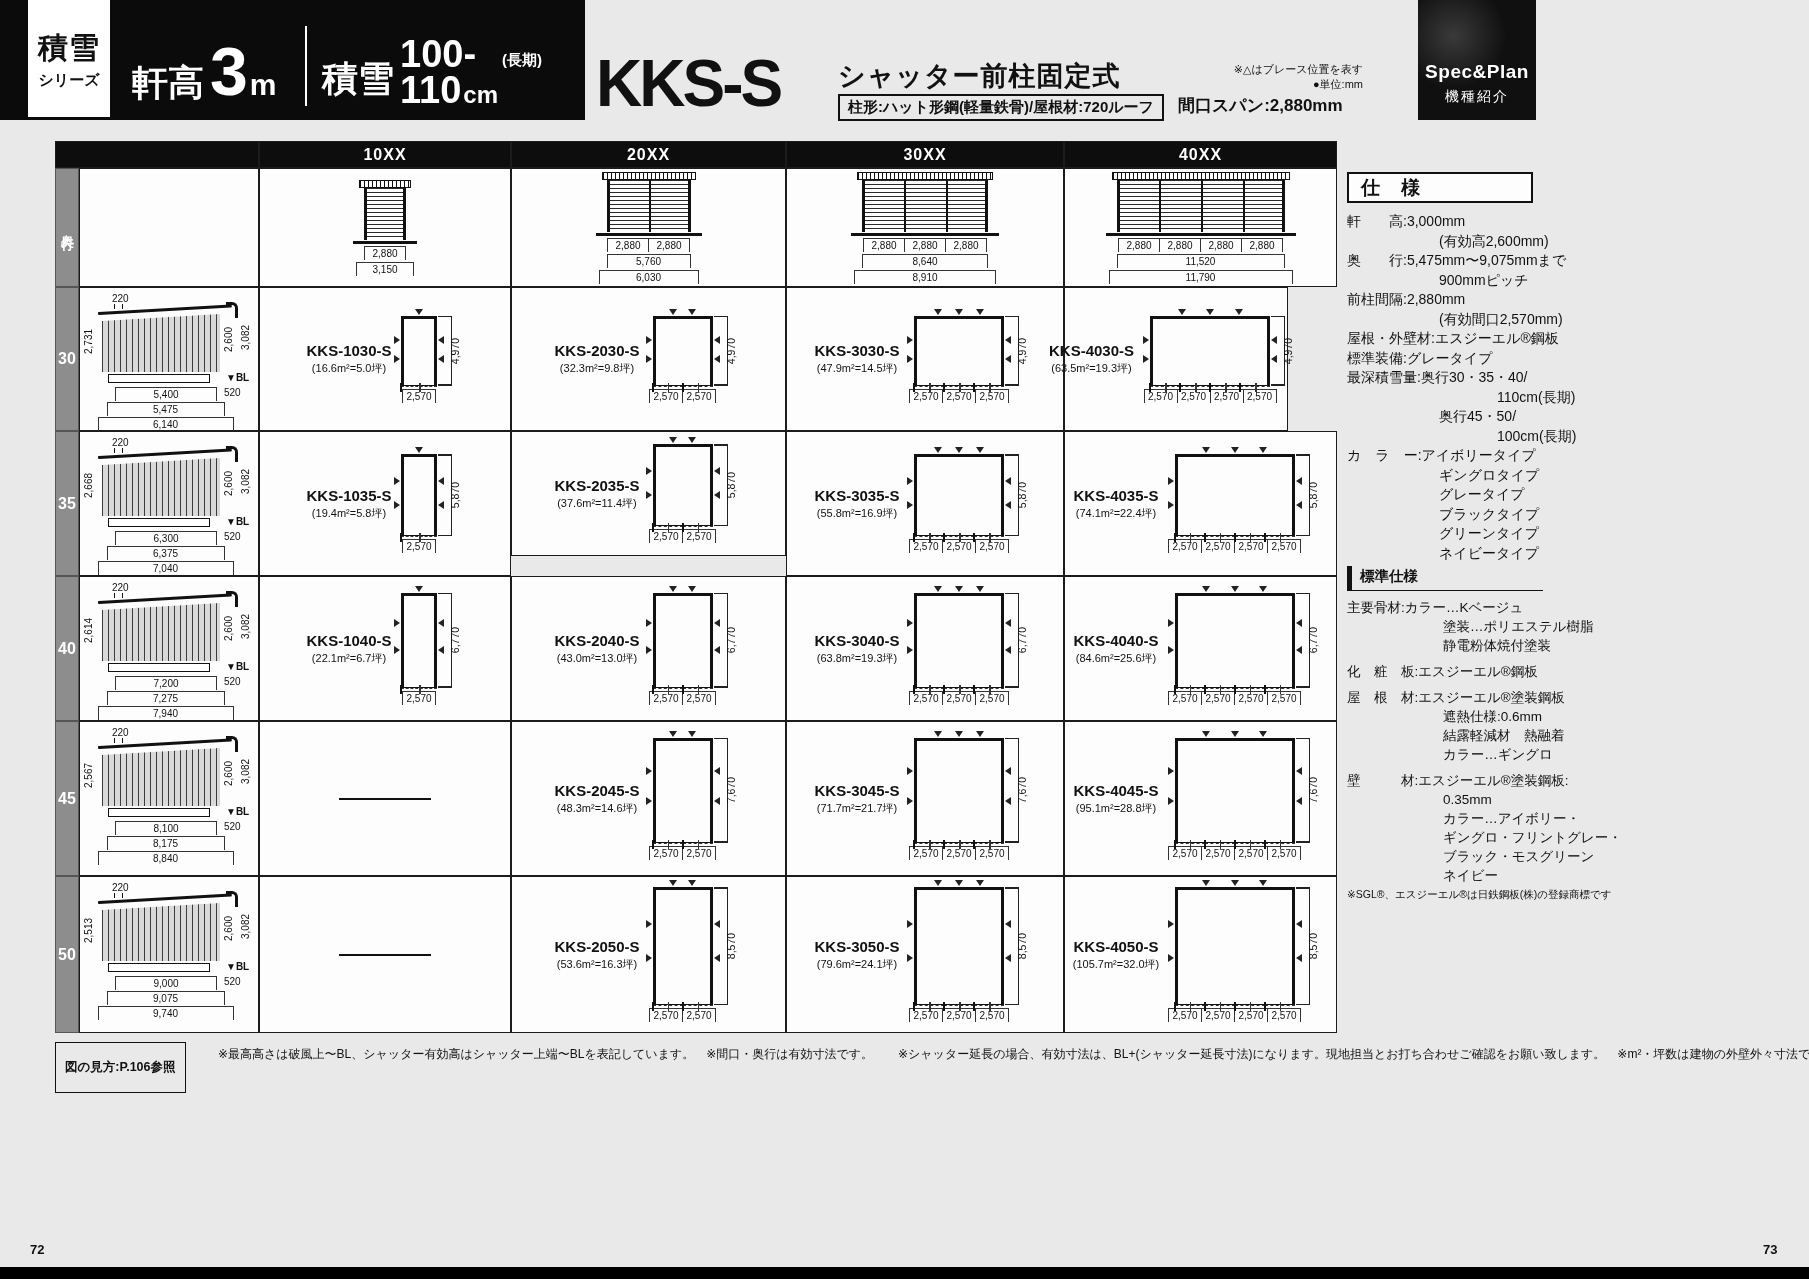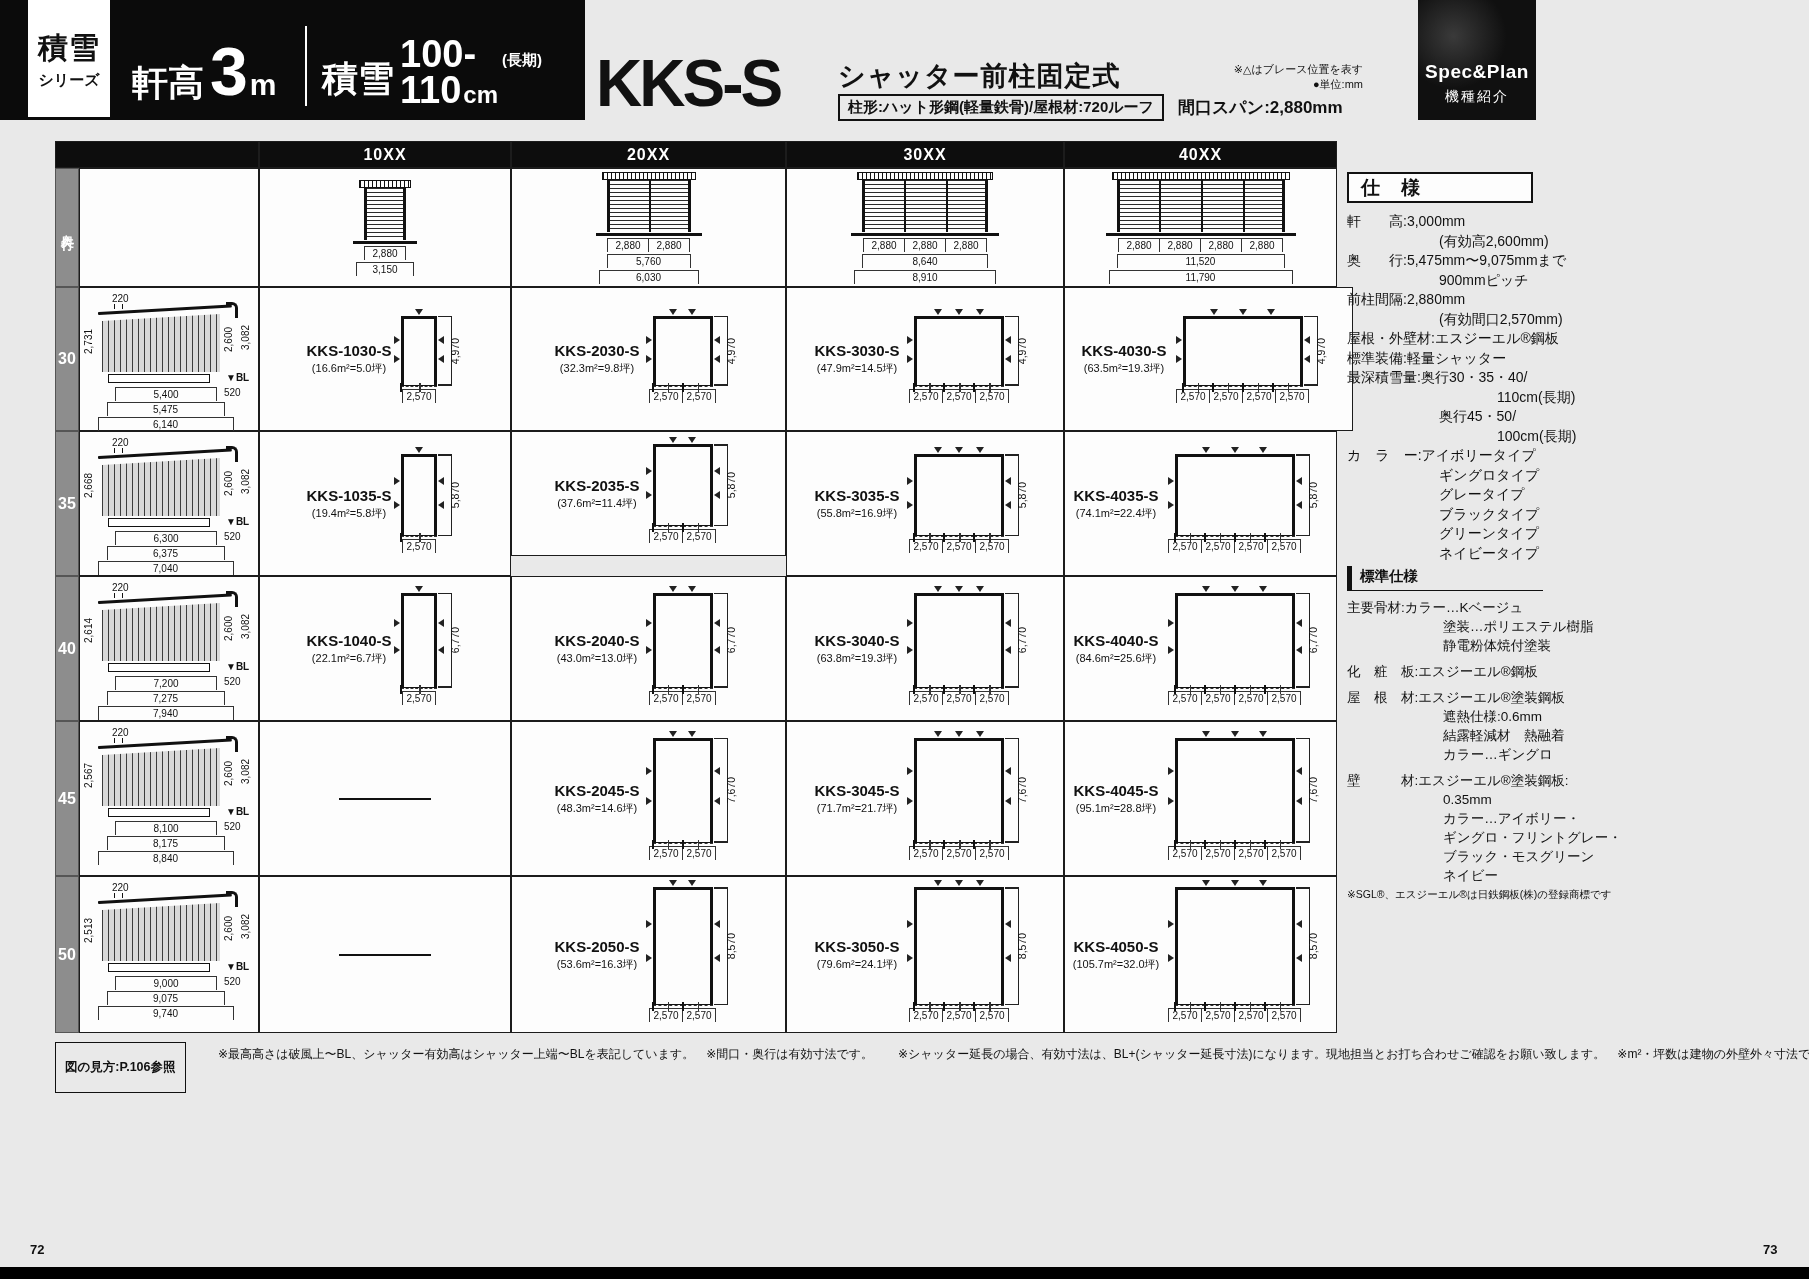--- a/index.html
+++ b/index.html
@@ -20,21 +20,21 @@
   .snow .lab{font-size:36px;font-weight:bold;margin-bottom:4px;}
   .snow .nums{display:flex;flex-direction:column;margin-left:6px;line-height:0.95;}
   .snow .top{font-size:38px;font-weight:bold;}
   .snow .bot{font-size:38px;font-weight:bold;display:flex;align-items:baseline;}
   .snow .unit{font-size:24px;font-weight:bold;margin-left:2px;}
   .snow .term{font-size:15px;font-weight:bold;margin-left:4px;margin-bottom:38px;}
   .kks{position:absolute;left:596px;top:44px;font-size:64px;font-weight:bold;letter-spacing:-3px;
        color:#111;transform:scaleY(1.05);transform-origin:left top;}
   .phead{position:absolute;left:838px;top:58px;}
   .ptitle{font-size:27px;font-weight:bold;letter-spacing:1px;}
-  .prow{display:flex;align-items:center;margin-top:8px;}
+  .prow{display:flex;margin-top:8px;}
   .pbox{border:2px solid #111;padding:2px 8px;font-size:15px;font-weight:bold;white-space:nowrap;}
   .pspan{font-size:17px;font-weight:bold;margin-left:14px;white-space:nowrap;}
   .legend{position:absolute;left:1188px;top:62px;width:175px;font-size:11px;text-align:right;line-height:15px;}
   .corner{position:absolute;left:1418px;top:0;width:118px;height:120px;color:#fff;text-align:center;
     background:radial-gradient(circle at 30% 30%,#3a3a3a 0,#101010 45%),#101010;
     display:flex;flex-direction:column;align-items:center;justify-content:flex-end;padding-bottom:14px;box-sizing:border-box;}
   .corner .c1{font-size:19px;font-weight:bold;letter-spacing:0.5px;}
   .corner .c2{font-size:14px;margin-top:5px;letter-spacing:2px;}
   
   #table-root{position:absolute;left:0;top:0;width:100%;height:100%;}
@@ -373,21 +373,21 @@
       <span class="pdepth">4,970</span>
     </div>
     <div class="dimrow pdim">
               <span class="seg" style="width:34px">2,570</span>
               <span class="seg" style="width:34px">2,570</span>
               <span class="seg" style="width:34px">2,570</span>
             </div>
   </div>
   </div>
       </div>
-      <div class="tcell " style="left:1064px;top:287px;width:289px;height:144px">
+      <div class="tcell " style="left:1064px;top:287px;width:224px;height:144px">
         <div class="mwrap">
     <div class="mtext">
       <div class="mname">KKS-4030-S</div>
       <div class="marea">(63.5m²=19.3坪)</div>
     </div>
           <div class="plan">
     <div class="prow" style="width:120px">
       <div class="prect" style="width:120px;height:70px">
                 <i class="td" style="left:25.0%"></i>
                 <i class="td" style="left:50.0%"></i>
@@ -961,21 +961,21 @@
     <span>仕 様</span>
   </div>
   <div id="spec-lines">
       <div class="ln" style="padding-left:0px">軒　　高:3,000mm</div>
       <div class="ln" style="padding-left:92px">(有効高2,600mm)</div>
       <div class="ln" style="padding-left:0px">奥　　行:5,475mm〜9,075mmまで</div>
       <div class="ln" style="padding-left:92px">900mmピッチ</div>
       <div class="ln" style="padding-left:0px">前柱間隔:2,880mm</div>
       <div class="ln" style="padding-left:92px">(有効間口2,570mm)</div>
       <div class="ln" style="padding-left:0px">屋根・外壁材:エスジーエル®鋼板</div>
-      <div class="ln" style="padding-left:0px">標準装備:軽量シャッター</div>
+      <div class="ln" style="padding-left:0px">標準装備:グレータイプ</div>
       <div class="ln" style="padding-left:0px">最深積雪量:奥行30・35・40/</div>
       <div class="ln" style="padding-left:150px">110cm(長期)</div>
       <div class="ln" style="padding-left:92px">奥行45・50/</div>
       <div class="ln" style="padding-left:150px">100cm(長期)</div>
       <div class="ln" style="padding-left:0px">カ　ラ　ー:アイボリータイプ</div>
       <div class="ln" style="padding-left:92px">ギングロタイプ</div>
       <div class="ln" style="padding-left:92px">グレータイプ</div>
       <div class="ln" style="padding-left:92px">ブラックタイプ</div>
       <div class="ln" style="padding-left:92px">グリーンタイプ</div>
       <div class="ln" style="padding-left:92px">ネイビータイプ</div>

